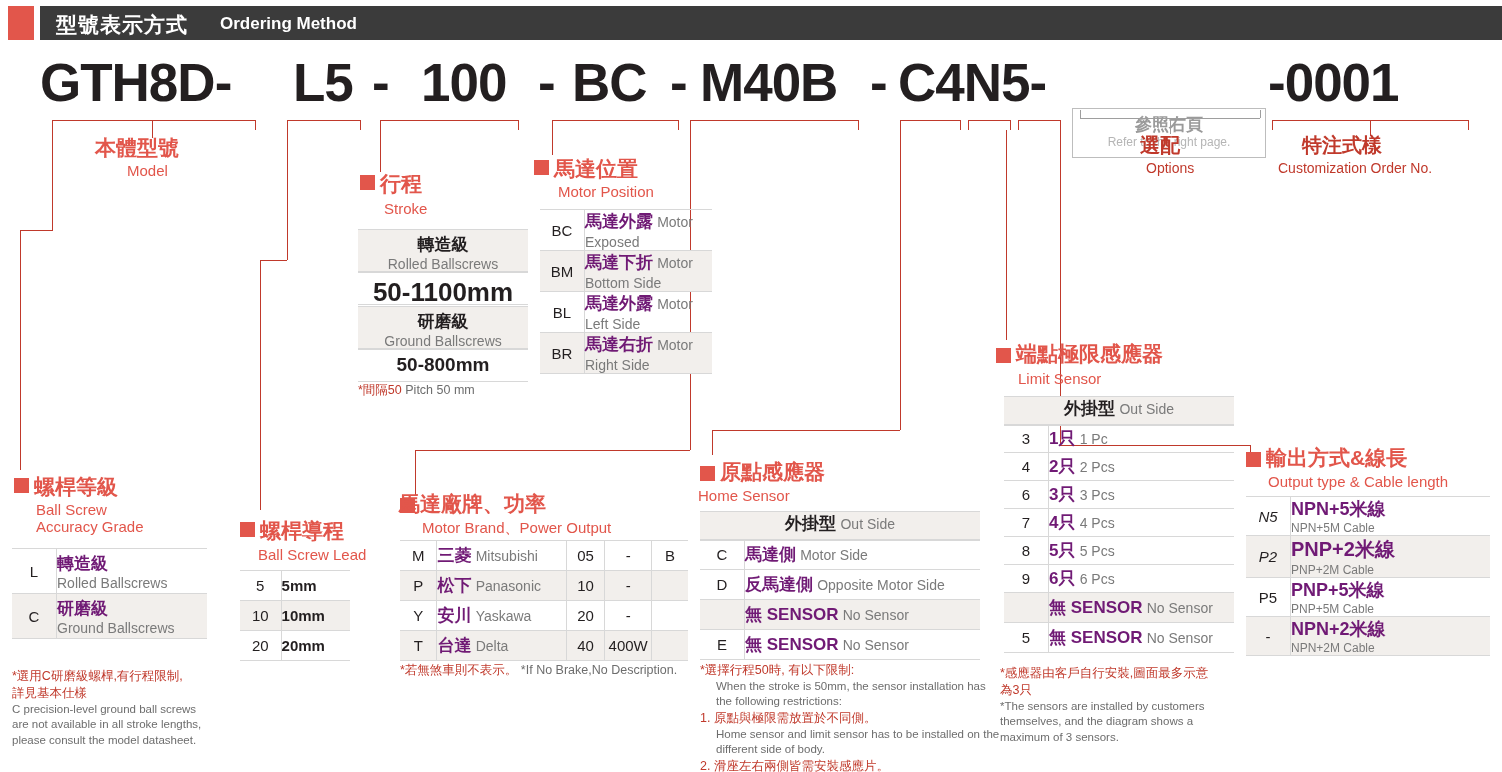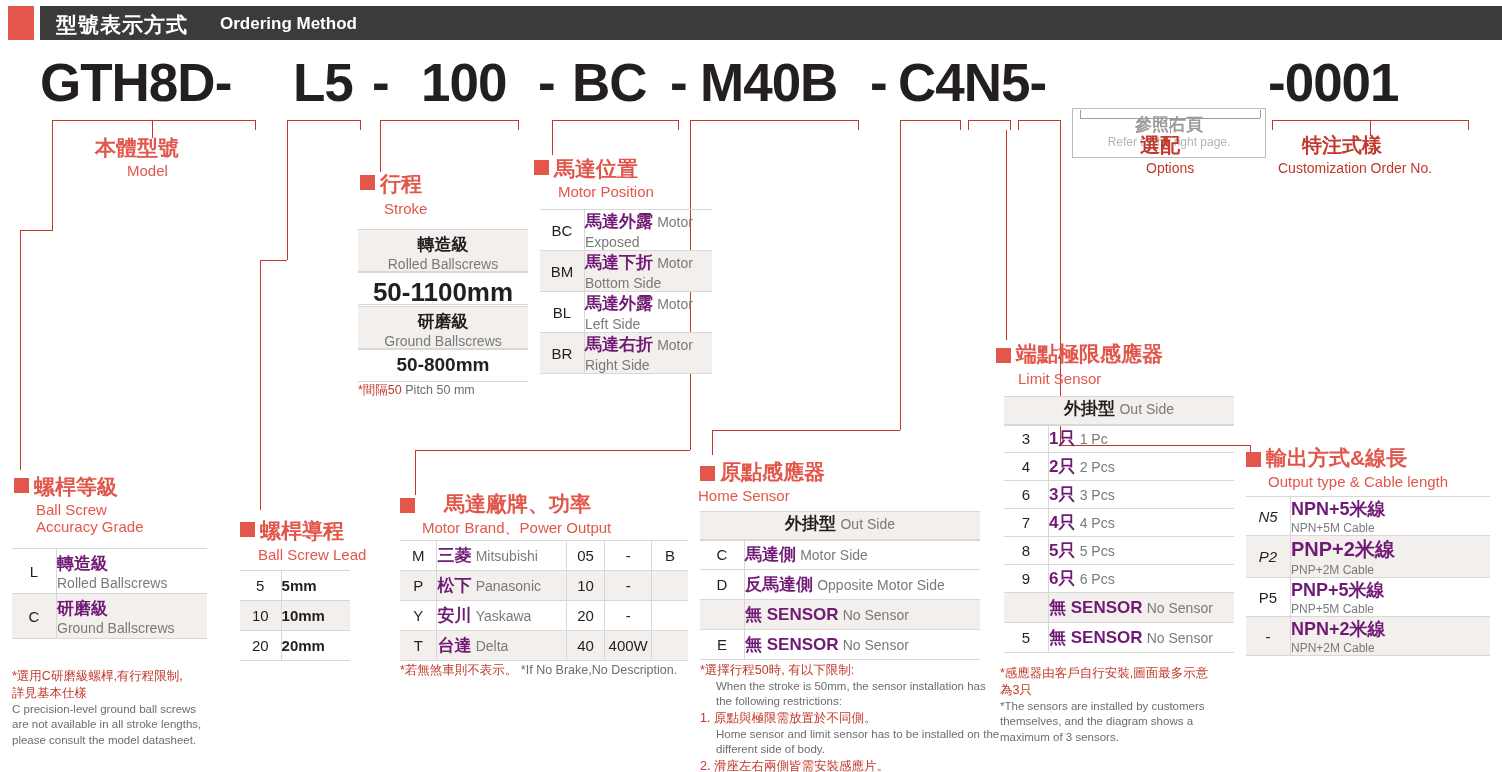--- a/index.html
+++ b/index.html
@@ -319,21 +319,21 @@
       <td class="cell cn">10mm</td>
     </tr>
     <tr>
       <td class="k kb" style="height:29px;">20</td>
       <td class="cell cn">20mm</td>
     </tr>
   </tbody>
     </table>
 
   <div class="sq" style="left:400px;top:498px;"></div>
-  <div class="ttl-cn" style="left:444px;top:490px;">馬達廠牌、功率</div>
+  <div class="ttl-cn" style="left:399px;top:490px;">馬達廠牌、功率</div>
   <div class="ttl-en" style="left:422px;top:519px;">Motor Brand、Power Output</div>
 
   <table class="tbl" style="left:400px;top:540px;width:288px;">
     <tbody>
         <tr>
       <td class="k kb" style="height:29px;width:28px;">M</td>
       <td class="cell kb" style="width:148px;">
         <span class="cn">三菱</span>
         <span class="en">Mitsubishi</span>
       </td>

